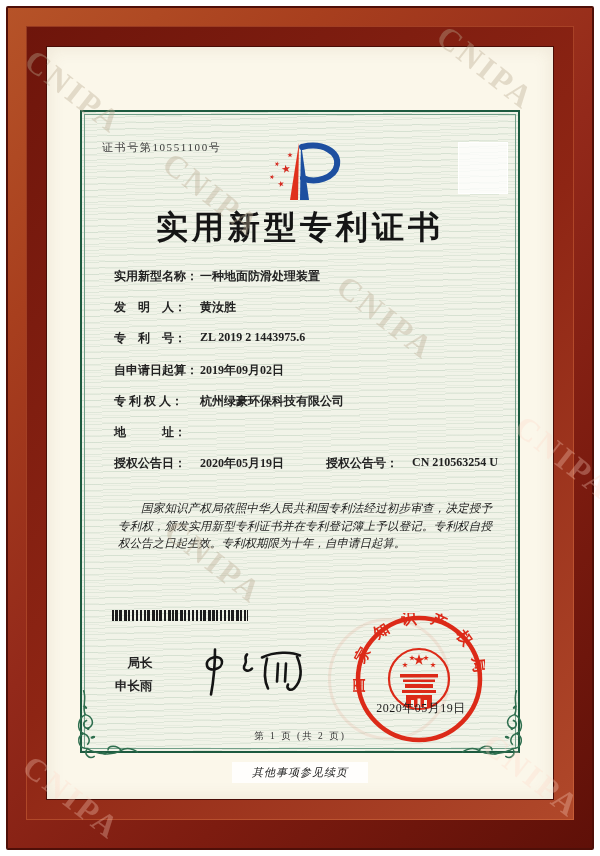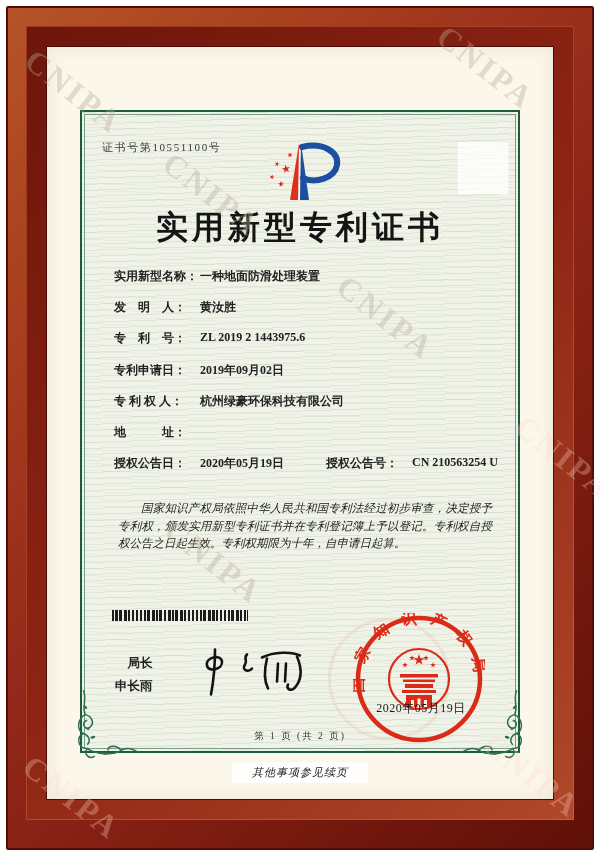--- a/index.html
+++ b/index.html
@@ -103,21 +103,21 @@
         </div>
         <div class="frow">
           <span class="lab">发　明　人：</span>
           <span class="val">黄汝胜</span>
         </div>
         <div class="frow">
           <span class="lab">专　利　号：</span>
           <span class="val">ZL 2019 2 1443975.6</span>
         </div>
         <div class="frow">
-          <span class="lab">专利申请日：</span>
+          <span class="lab">自申请日起算：</span>
           <span class="val">2019年09月02日</span>
         </div>
         <div class="frow">
           <span class="lab">专 利 权 人：</span>
           <span class="val">杭州绿豪环保科技有限公司</span>
         </div>
         <div class="frow">
           <span class="lab">地　　　址：</span>
         </div>
         <div class="frow grant">

